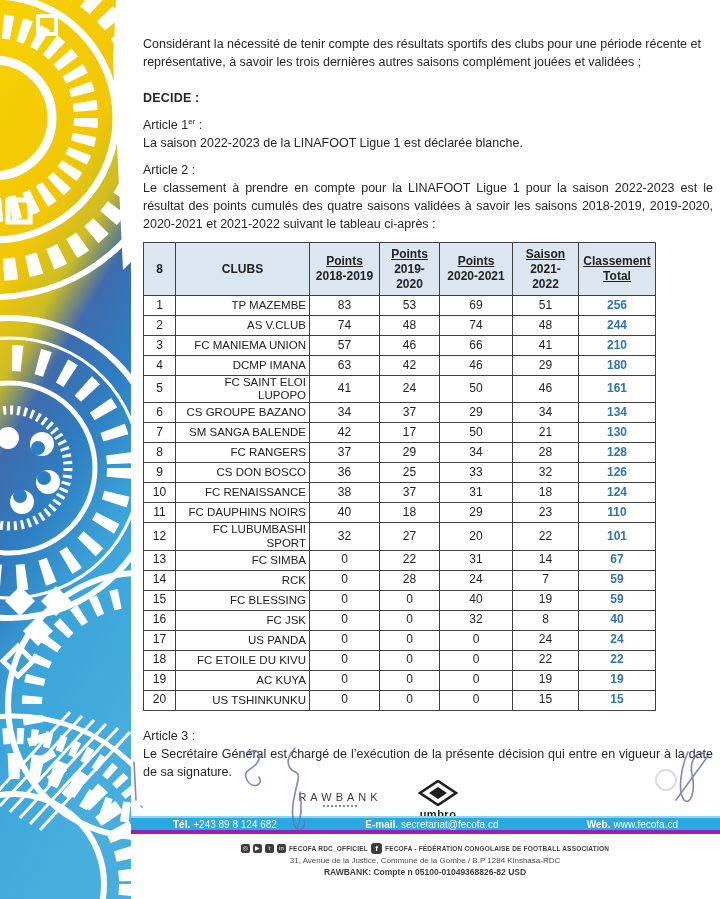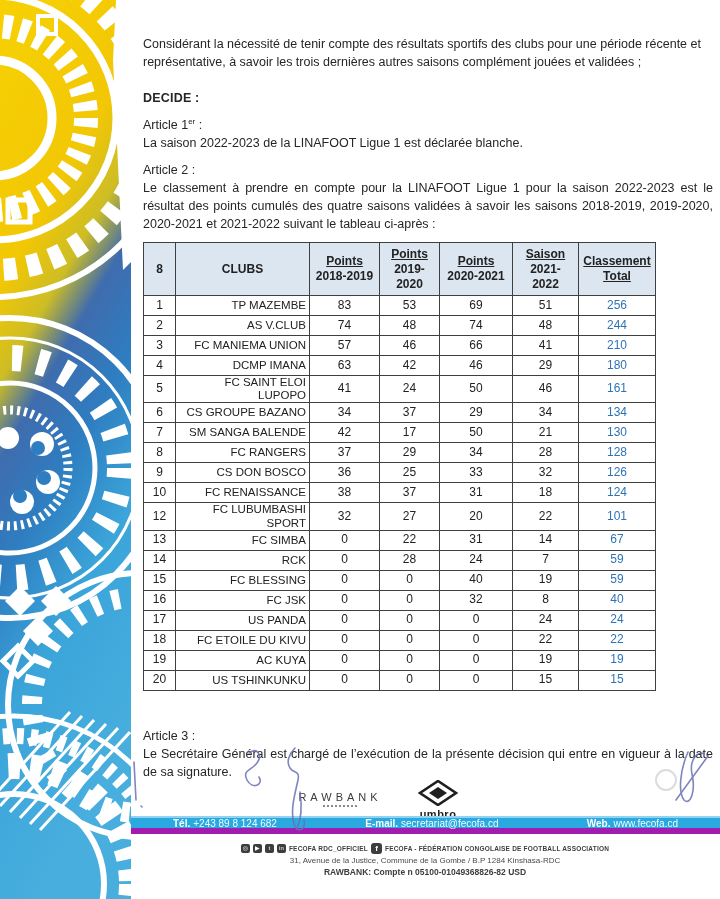--- a/index.html
+++ b/index.html
@@ -31,31 +31,31 @@
     background:#dce6f1;height:52px;font-size:12px;font-weight:bold;
     text-align:center;vertical-align:middle;line-height:1.25;
   }
   .h1u{text-decoration:underline;}
   .h2{display:block;white-space:pre-line;font-weight:bold;}
   .h2u{text-decoration:underline;}
   table.rank td{height:19px;line-height:1.15;}
   td.c-num{text-align:center;}
   td.c-club{text-align:right;font-size:11.5px;padding-left:5px;white-space:normal;}
   td.c-pts{text-align:center;}
-  td.c-total{text-align:center;font-weight:normal;color:#2e74b5;margin-top:31px;}
+  td.c-total{text-align:center;font-weight:bold;color:#2e74b5;margin-top:31px;}
   
   .rawbank{position:absolute;left:290px;top:791px;width:100px;text-align:center;}
   .rawbank .rb-word{font-size:11px;letter-spacing:4px;color:#3c3c3c;font-weight:500;}
   .rawbank .rb-tag{margin:2px auto 0;width:34px;border-top:2px dotted #8a8a8a;}
   .umbro{position:absolute;left:405px;top:780px;width:66px;text-align:center;}
   .umbro .um-word{font-size:11px;font-weight:bold;color:#1f1f1f;margin-top:-2px;letter-spacing:.5px;}
   
   .contact-bar{
     position:absolute;left:131px;top:816px;width:589px;height:18px;
-    background:#2aa9e0;border-top:2px solid #8ed3f1;border-bottom:6px solid #a21caf;
+    background:#2aa9e0;border-top:2px solid #8ed3f1;border-bottom:4px solid #a21caf;
     display:flex;align-items:center;justify-content:space-between;
     padding:0 42px;box-sizing:border-box;font-size:10px;color:#fff;
   }
   .contact-bar .lab{font-weight:bold;margin-right:3px;}
   .contact-bar .val{color:rgba(255,255,255,.95);}
   
   .foot-lines{position:absolute;left:140px;top:842px;width:570px;text-align:center;}
   .social-row{display:flex;align-items:center;justify-content:center;gap:3px;height:12px;}
   .sq-icon{display:inline-flex;align-items:center;justify-content:center;width:9px;height:9px;
     background:#3d3d3d;color:#fff;border-radius:2px;font-size:6px;line-height:1;}
@@ -262,20 +262,29 @@
           <tr>
             <td class="c-num">10</td>
             <td class="c-club">FC RENAISSANCE</td>
             <td class="c-pts">38</td>
             <td class="c-pts">37</td>
             <td class="c-pts">31</td>
             <td class="c-pts">18</td>
             <td class="c-total">124</td>
           </tr>
           <tr>
+            <td class="c-num">11</td>
+            <td class="c-club">FC DAUPHINS NOIRS</td>
+            <td class="c-pts">40</td>
+            <td class="c-pts">18</td>
+            <td class="c-pts">29</td>
+            <td class="c-pts">23</td>
+            <td class="c-total">110</td>
+          </tr>
+          <tr>
             <td class="c-num">12</td>
             <td class="c-club">FC LUBUMBASHI SPORT</td>
             <td class="c-pts">32</td>
             <td class="c-pts">27</td>
             <td class="c-pts">20</td>
             <td class="c-pts">22</td>
             <td class="c-total">101</td>
           </tr>
           <tr>
             <td class="c-num">13</td>

